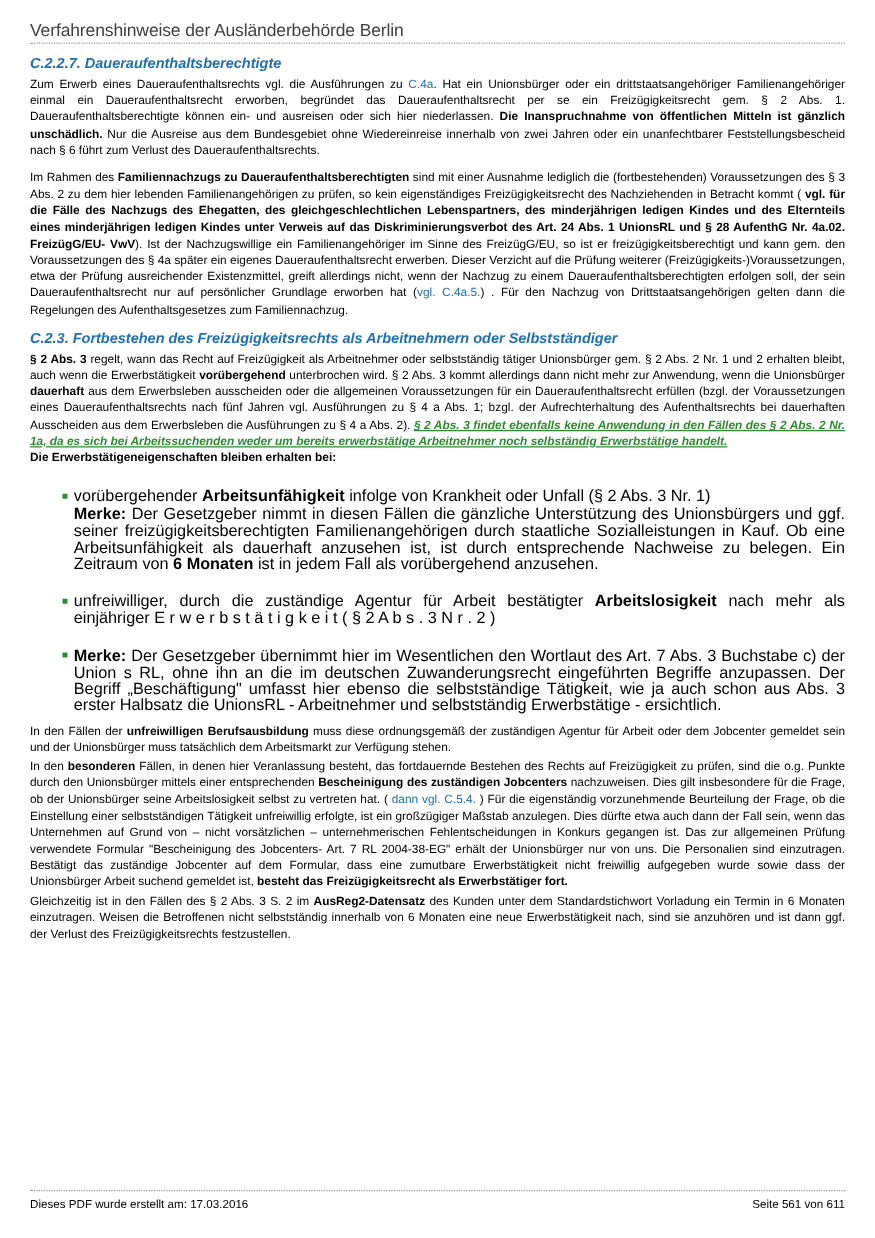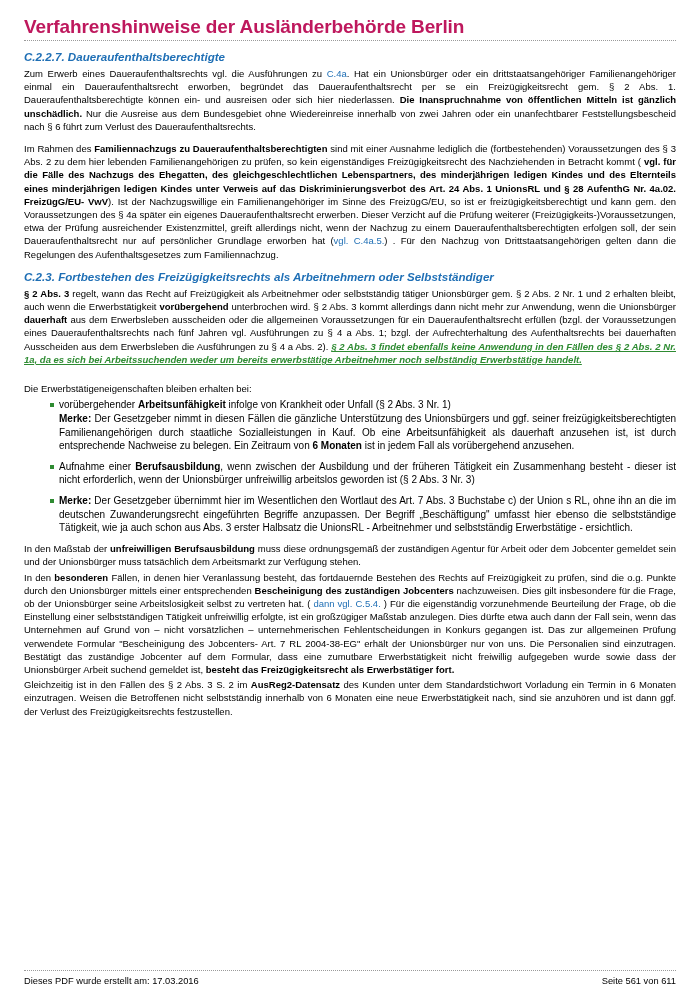--- a/index.html
+++ b/index.html
@@ -15,81 +15,81 @@
     overflow: hidden;
   }
   .page {
     position: relative;
     width: 700px;
     height: 990px;
     box-sizing: border-box;
     padding: 12px 24px 0 24px;
   }
   .doc-title {
-    font-size: 19px;
-    font-weight: bold;
+    font-size: 14px;
+    font-weight: normal;
     letter-spacing: -0.1px;
-    color: #be185d;
+    color: #404040;
     margin: 4px 0 2px 0;
   }
   .title-rule {
     border: none;
     border-top: 1px dotted #9a9a9a;
     margin: 2px 0 9px 0;
   }
   h2.section {
     color: #1f6fb5;
     font-size: 11.6px;
     font-weight: bold;
     margin: 6px 0 4px 0;
     font-style: italic;
   }
   p.body {
     font-size: 9.5px;
     line-height: 13.2px;
     text-align: justify;
     margin: 0 0 9px 0;
   }
-  p.tight { margin-bottom: 16px; }
+  p.tight { margin-bottom: 0; }
   .b { font-weight: bold; }
   .blue { color: #1f6fb5; }
   .green-i { color: #2e8b32; font-style: italic; font-weight: bold; }
   .u { text-decoration: underline; }
   ul.bullets {
     list-style: none;
     margin: 2px 0 6px 0;
     padding: 0 0 0 26px;
   }
   ul.bullets > li {
     position: relative;
-    font-size: 10px;
+    font-size: 13px;
     line-height: 13.2px;
     text-align: justify;
-    margin: 3px 0 8px 0;
+    margin: 17px 0 8px 0;
     padding-left: 9px;
   }
   ul.bullets > li:before {
     content: "";
     position: absolute;
     left: 0;
     top: 4.5px;
     width: 4px;
     height: 4px;
     background: #2e8b32;
   }
   .merke { display: block; margin-top: 1px; }
   .justify-stretch {
     display: block;
     text-align: justify;
   }
   .footer {
     position: absolute;
     left: 24px;
     right: 24px;
-    bottom: 4px;
+    bottom: 22px;
     font-size: 9.3px;
     color: #000;
   }
   .footer .rule {
     border: none;
     border-top: 1px dotted #9a9a9a;
     margin: 0 0 5px 0;
   }
   .footer-row {
     display: flex;
@@ -114,47 +114,45 @@
   <p class="body">
     <span>Im Rahmen des </span><span class="b">Familiennachzugs zu Daueraufenthaltsberechtigten</span><span> sind mit einer Ausnahme lediglich die (fortbestehenden) Voraussetzungen des § 3 Abs. 2  zu dem hier lebenden Familienangehörigen zu prüfen, so kein eigenständiges Freizügigkeitsrecht des Nachziehenden in Betracht kommt ( </span><span class="b">vgl. für die Fälle des Nachzugs des Ehegatten, des gleichgeschlechtlichen Lebenspartners, des minderjährigen ledigen Kindes und des Elternteils eines minderjährigen ledigen Kindes unter Verweis auf das Diskriminierungsverbot des Art. 24 Abs. 1 UnionsRL und § 28 AufenthG Nr. 4a.02. FreizügG/EU-  VwV</span><span>). Ist der Nachzugswillige ein Familienangehöriger im Sinne des FreizügG/EU, so ist er freizügigkeitsberechtigt und kann gem. den Voraussetzungen des § 4a später ein eigenes Daueraufenthaltsrecht erwerben. Dieser Verzicht auf die Prüfung weiterer (Freizügigkeits-)Voraussetzungen, etwa der Prüfung ausreichender Existenzmittel, greift allerdings nicht, wenn der Nachzug zu einem Daueraufenthaltsberechtigten erfolgen soll, der sein Daueraufenthaltsrecht nur auf persönlicher Grundlage erworben hat (</span><span class="blue">vgl. C.4a.5.</span><span>) . Für den Nachzug von Drittstaatsangehörigen gelten dann die Regelungen des Aufenthaltsgesetzes zum Familiennachzug.</span>
   </p>
 
   <h2 class="section">C.2.3. Fortbestehen des Freizügigkeitsrechts als Arbeitnehmern oder Selbstständiger</h2>
 
   <p class="body tight">
     <span class="b">§ 2 Abs. 3</span><span> regelt, wann das Recht auf Freizügigkeit als Arbeitnehmer oder selbstständig tätiger Unionsbürger gem. § 2 Abs. 2 Nr. 1 und 2 erhalten bleibt, auch wenn die Erwerbstätigkeit </span><span class="b">vorübergehend</span><span> unterbrochen wird. § 2 Abs. 3 kommt allerdings dann nicht mehr zur Anwendung, wenn die Unionsbürger </span><span class="b">dauerhaft</span><span> aus dem Erwerbsleben ausscheiden oder die allgemeinen Voraussetzungen für ein Daueraufenthaltsrecht erfüllen (bzgl. der Voraussetzungen eines Daueraufenthaltsrechts nach fünf Jahren vgl. Ausführungen zu § 4 a Abs. 1; bzgl. der Aufrechterhaltung des Aufenthaltsrechts bei dauerhaften Ausscheiden aus dem Erwerbsleben die Ausführungen zu § 4 a Abs. 2). </span><span class="green-i u">§ 2 Abs. 3 findet ebenfalls keine Anwendung in den Fällen des § 2 Abs. 2 Nr. 1a, da es sich bei Arbeitssuchenden weder um bereits erwerbstätige Arbeitnehmer noch selbständig Erwerbstätige handelt.</span>
   </p>
 
-  <p class="body" style="margin-bottom:2px;">
+  <p class="body" style="margin-bottom:2px;font-weight:bold;">
     <span>Die Erwerbstätigeneigenschaften bleiben erhalten bei:</span>
   </p>
 
   <ul class="bullets">
     <li>
       <span class="justify-stretch">vorübergehender   <b>Arbeitsunfähigkeit</b>   infolge   von   Krankheit   oder   Unfall   (§   2   Abs.   3   Nr.   1)</span>
       <span class="merke">
         <span class="b">Merke:</span>
         <span>Der Gesetzgeber nimmt in diesen Fällen die gänzliche Unterstützung des Unionsbürgers und ggf. seiner freizügigkeitsberechtigten Familienangehörigen durch staatliche Sozialleistungen in Kauf. Ob eine Arbeitsunfähigkeit als dauerhaft anzusehen ist, ist durch entsprechende Nachweise zu belegen. Ein Zeitraum von <b>6 Monaten</b> ist in jedem Fall als vorübergehend anzusehen.</span>
       </span>
     </li>
     <li>
-    </li>
-    <li>
-      <span class="justify-stretch">Aufnahme einer <b>Berufsausbildung</b>, wenn zwischen der Ausbildung und der früheren Tätigkeit ein Zusammenhang besteht - dieser ist nicht erforderlich, wenn der Unionsbürger unfreiwillig arbeitslos geworden ist (§ 2 Abs. 3 Nr. 3)</span>
+      <span class="justify-stretch">unfreiwilliger, durch die zuständige Agentur für Arbeit bestätigter <b>Arbeitslosigkeit</b> nach mehr als einjähriger E r w e r b s t ä t i g k e i t ( § 2 A b s . 3 N r . 2 )</span>
     </li>
     <li>
       <span class="merke">
         <span class="b">Merke:</span>
         <span>Der Gesetzgeber übernimmt hier im Wesentlichen den Wortlaut des Art. 7 Abs. 3 Buchstabe c) der Union s RL, ohne ihn an die im deutschen Zuwanderungsrecht eingeführten Begriffe anzupassen. Der Begriff „Beschäftigung" umfasst hier ebenso die selbstständige Tätigkeit, wie ja auch schon aus Abs. 3 erster Halbsatz die UnionsRL - Arbeitnehmer und selbstständig Erwerbstätige - ersichtlich.</span>
       </span>
     </li>
   </ul>
 
   <p class="body" style="margin-bottom:2px;">
-    <span>In den Maßstab der </span><span class="b">unfreiwilligen Berufsausbildung</span><span> muss diese ordnungsgemäß der zuständigen Agentur für Arbeit oder dem Jobcenter gemeldet sein und der Unionsbürger muss tatsächlich dem Arbeitsmarkt zur Verfügung stehen.</span>
+    <span>In den Fällen der </span><span class="b">unfreiwilligen Berufsausbildung</span><span> muss diese ordnungsgemäß der zuständigen Agentur für Arbeit oder dem Jobcenter gemeldet sein und der Unionsbürger muss tatsächlich dem Arbeitsmarkt zur Verfügung stehen.</span>
   </p>
 
   <p class="body" style="margin-bottom:2px;">
     <span>In den </span><span class="b">besonderen</span><span> Fällen, in denen hier Veranlassung besteht, das fortdauernde Bestehen des Rechts auf Freizügigkeit zu prüfen, sind die o.g. Punkte durch den Unionsbürger mittels einer entsprechenden </span><span class="b">Bescheinigung des zuständigen Jobcenters</span><span> nachzuweisen. Dies gilt insbesondere für die Frage, ob der Unionsbürger seine Arbeitslosigkeit selbst zu vertreten hat. ( </span><span class="blue">dann vgl. C.5.4.</span><span> ) Für die eigenständig vorzunehmende Beurteilung der Frage, ob die Einstellung einer selbstständigen Tätigkeit unfreiwillig erfolgte, ist ein großzügiger Maßstab anzulegen. Dies dürfte etwa auch dann der Fall sein, wenn das Unternehmen auf Grund von – nicht vorsätzlichen – unternehmerischen Fehlentscheidungen in Konkurs gegangen ist.  Das zur allgemeinen Prüfung verwendete Formular "Bescheinigung des Jobcenters- Art. 7 RL 2004-38-EG" erhält der Unionsbürger nur von uns. Die Personalien sind einzutragen. Bestätigt das zuständige Jobcenter auf dem Formular, dass eine zumutbare Erwerbstätigkeit nicht freiwillig aufgegeben wurde sowie dass der Unionsbürger Arbeit suchend gemeldet ist, </span><span class="b">besteht das Freizügigkeitsrecht als Erwerbstätiger fort.</span>
   </p>
 
   <p class="body">
     <span>Gleichzeitig ist in den Fällen des § 2 Abs. 3 S. 2 im </span><span class="b">AusReg2-Datensatz</span><span> des Kunden unter dem Standardstichwort Vorladung ein Termin in 6 Monaten einzutragen. Weisen die Betroffenen nicht selbstständig innerhalb von 6 Monaten eine neue Erwerbstätigkeit nach, sind sie anzuhören und ist dann ggf. der Verlust des Freizügigkeitsrechts festzustellen.</span>
   </p>
 

